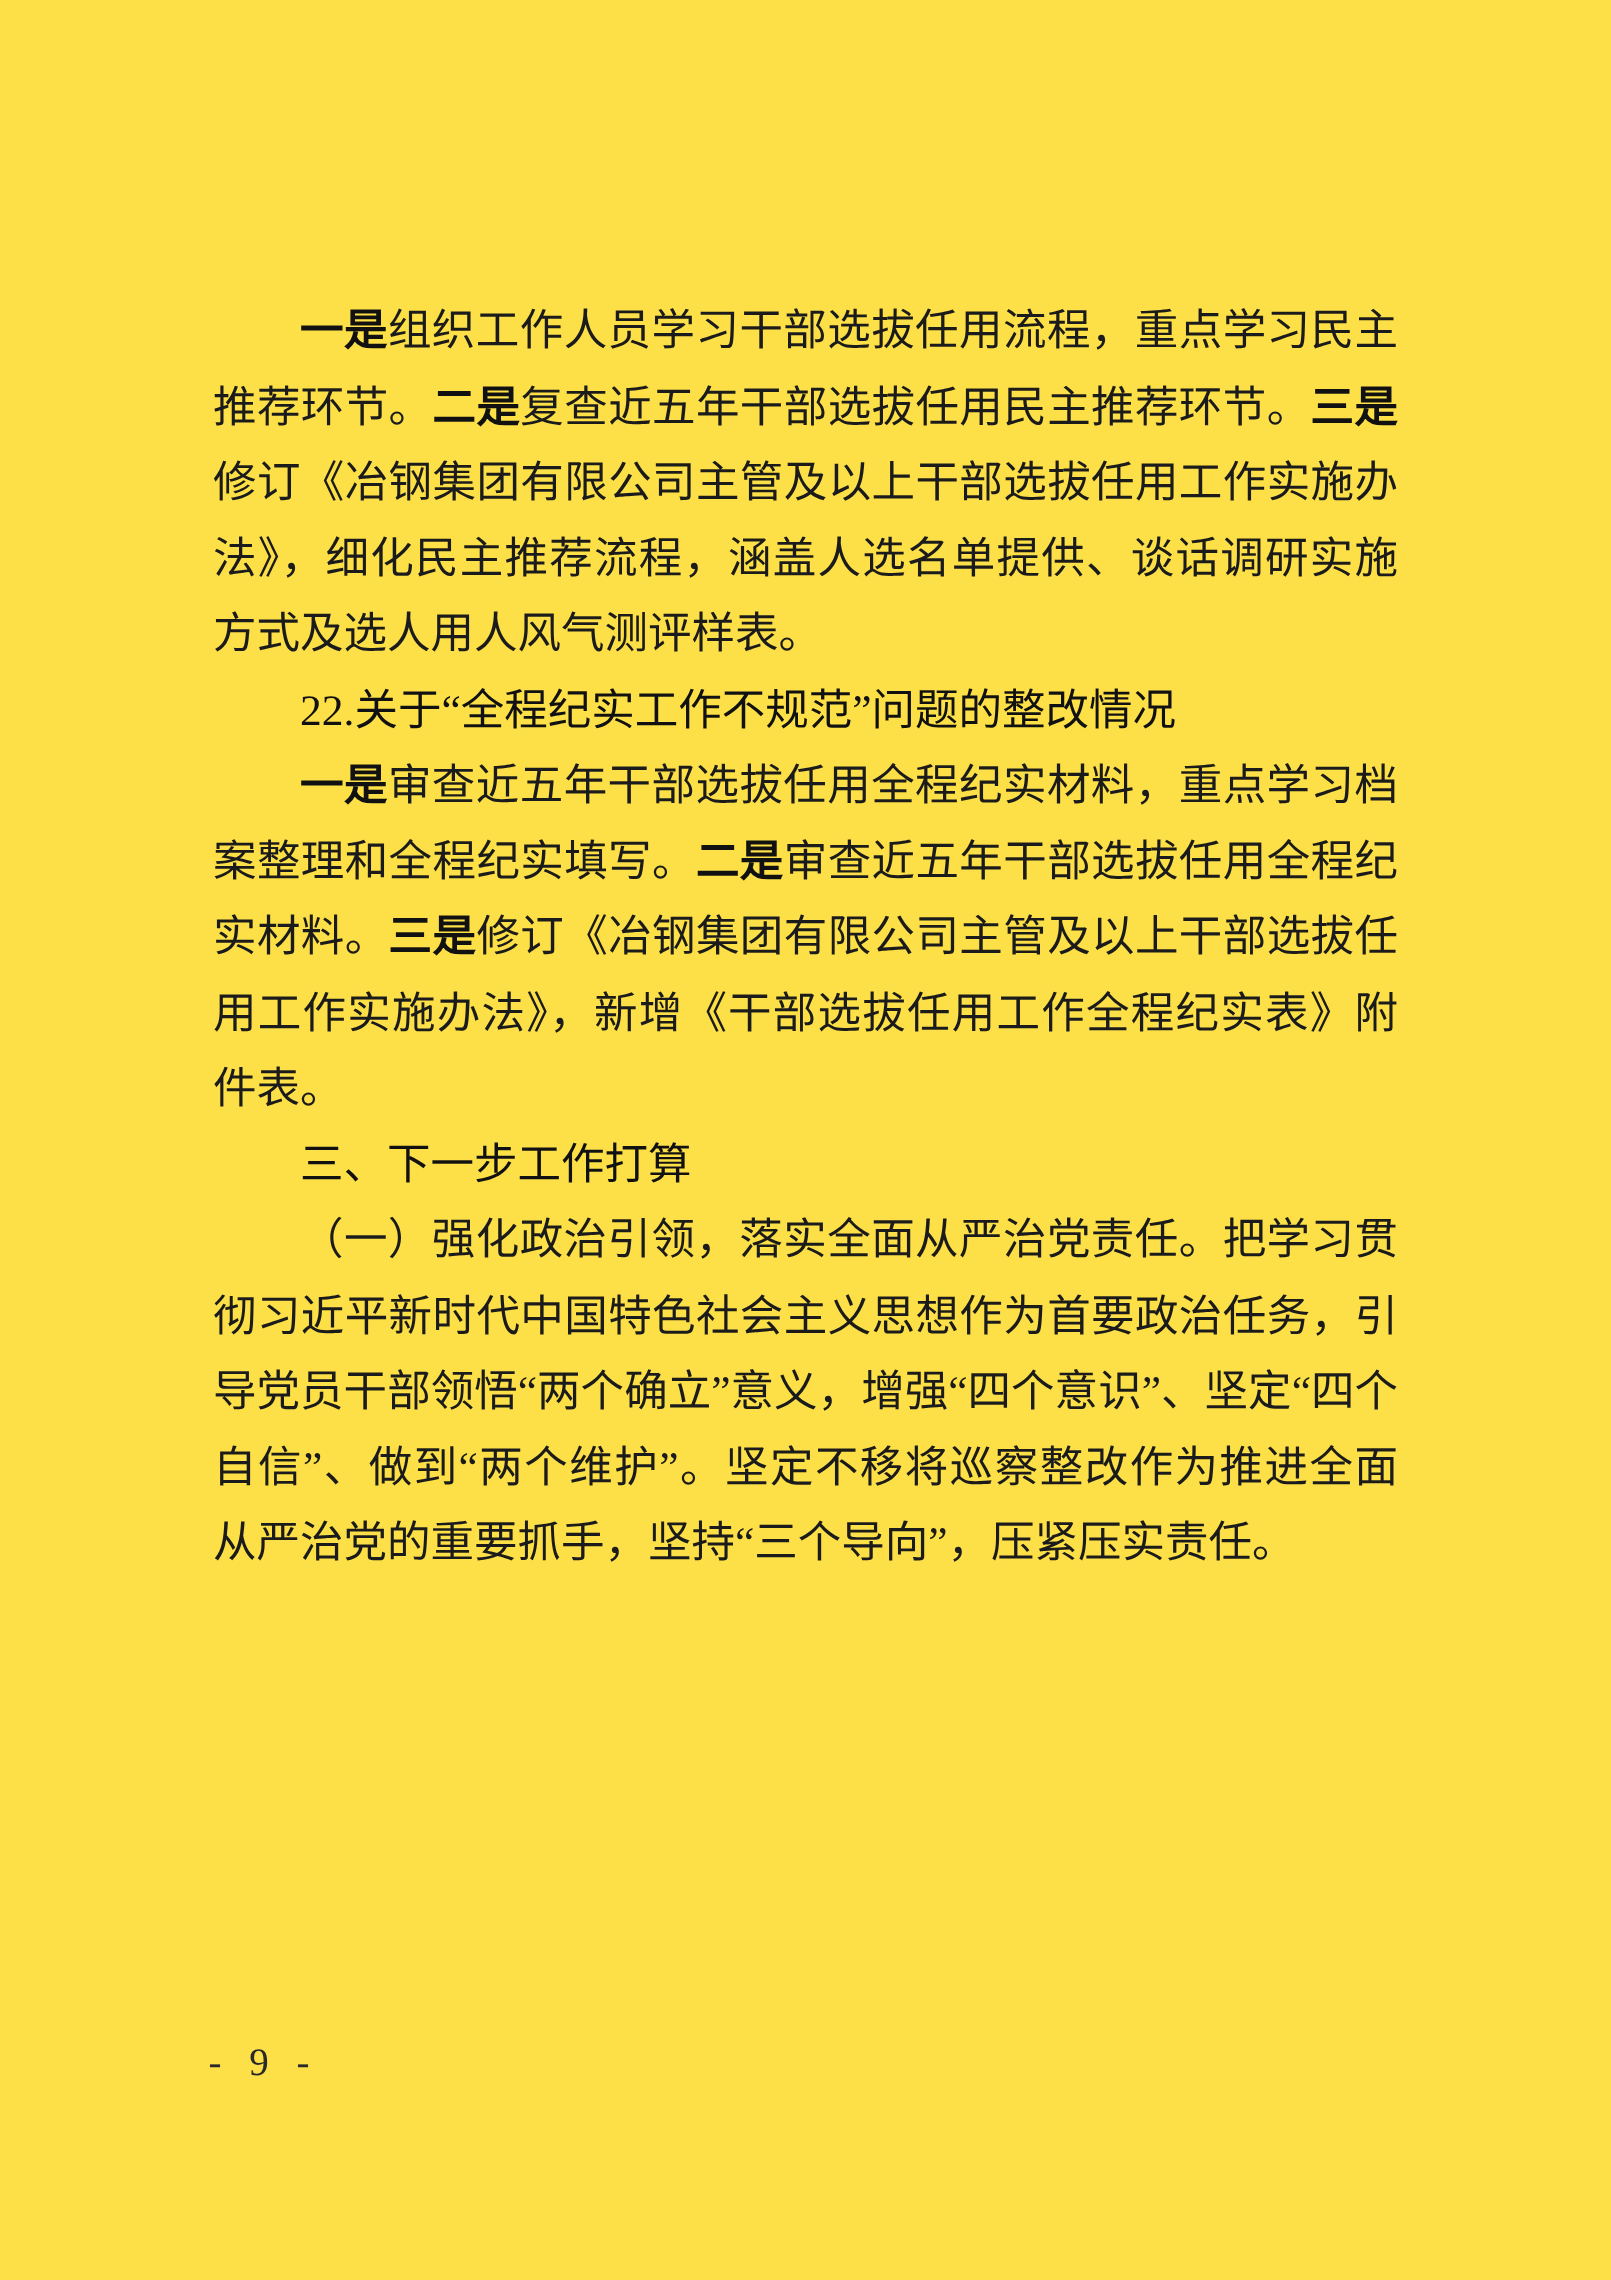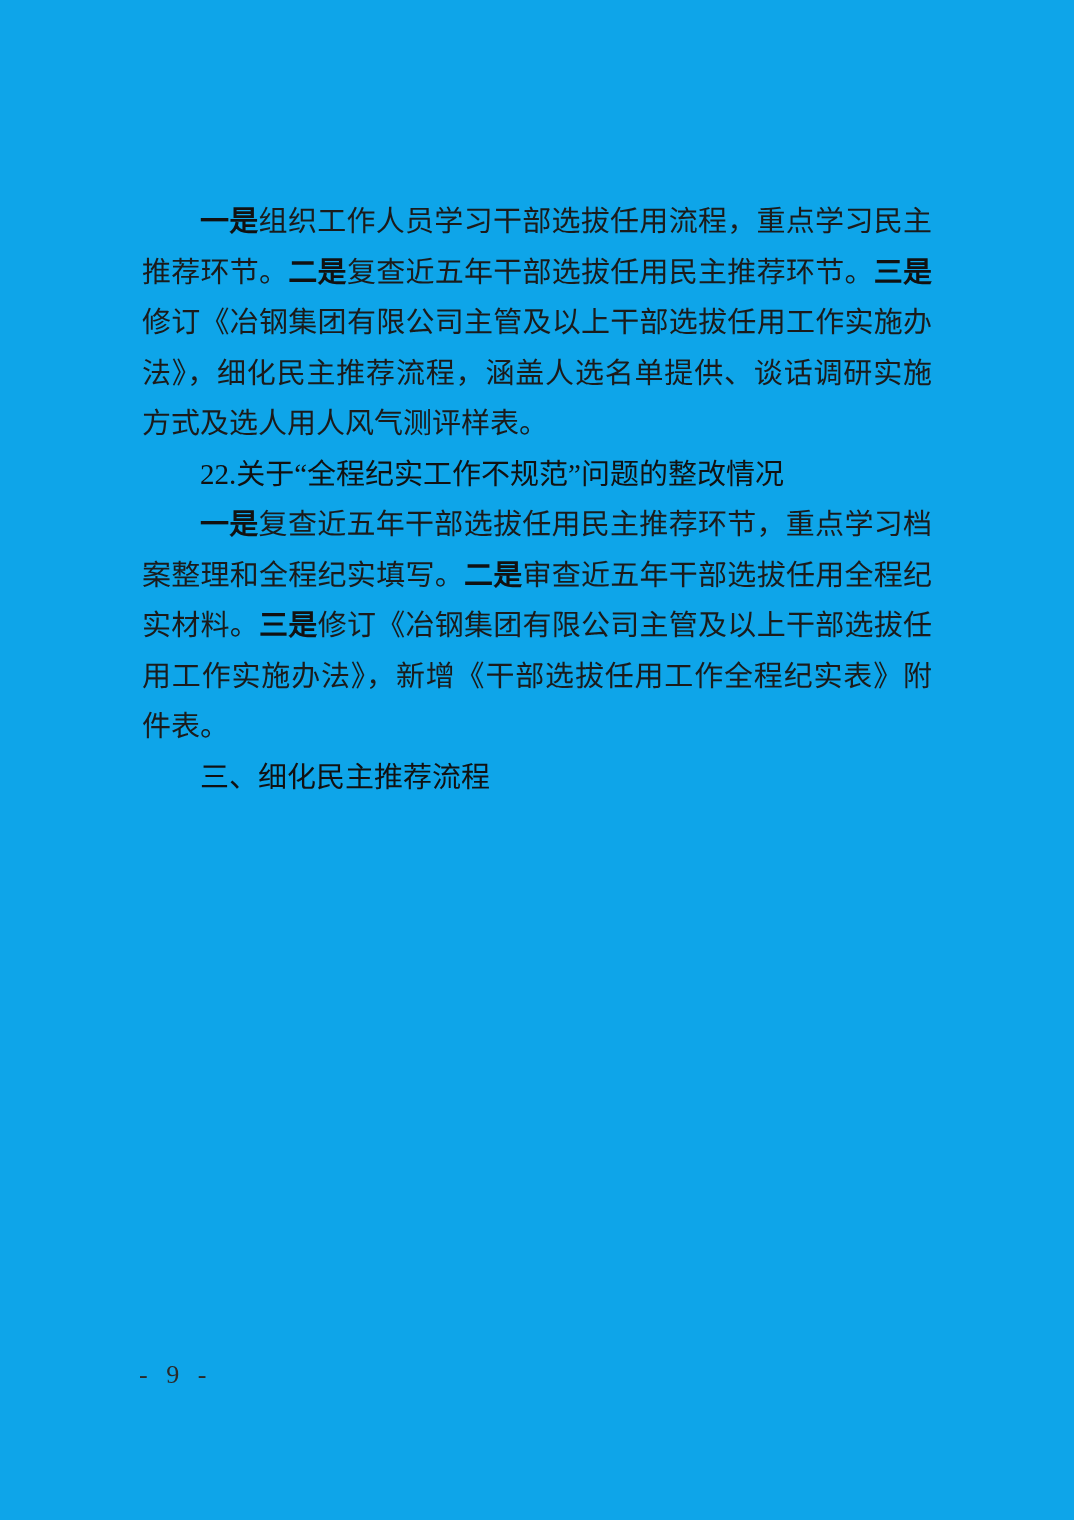--- a/index.html
+++ b/index.html
@@ -11,21 +11,21 @@
     height: 1520px;
     position: relative;
     background: #ffffff;
     color: #1b1b1b;
     font-family: "Liberation Serif", "DejaVu Serif", serif;
     overflow: hidden;
   }
   .page {
     position: absolute;
     inset: 0;
-    background: #0ea5e9;
+    background: #fde047;
   }
   .content {
     position: absolute;
     left: 142px;
     top: 196px;
     width: 790px;
   }
   .para, .heading {
     margin: 0;
     padding: 0;
@@ -62,23 +62,24 @@
 <body>
 
 <div class="page">
 
   <main class="content">
 
     <p class="para"><b>一是</b><span>组织工作人员学习干部选拔任用流程，重点学习民主推荐环节。</span><b>二是</b><span>复查近五年干部选拔任用民主推荐环节。</span><b>三是</b><span>修订《冶钢集团有限公司主管及以上干部选拔任用工作实施办法》，细化民主推荐流程，涵盖人选名单提供、谈话调研实施方式及选人用人风气测评样表。</span></p>
 
     <h2 class="heading">22.关于“全程纪实工作不规范”问题的整改情况</h2>
 
-    <p class="para"><b>一是</b><span>复查近五年干部选拔任用民主推荐环节，重点学习档案整理和全程纪实填写。</span><b>二是</b><span>审查近五年干部选拔任用全程纪实材料。</span><b>三是</b><span>修订《冶钢集团有限公司主管及以上干部选拔任用工作实施办法》，新增《干部选拔任用工作全程纪实表》附件表。</span></p>
+    <p class="para"><b>一是</b><span>审查近五年干部选拔任用全程纪实材料，重点学习档案整理和全程纪实填写。</span><b>二是</b><span>审查近五年干部选拔任用全程纪实材料。</span><b>三是</b><span>修订《冶钢集团有限公司主管及以上干部选拔任用工作实施办法》，新增《干部选拔任用工作全程纪实表》附件表。</span></p>
 
-    <h2 class="heading">三、细化民主推荐流程</h2>
+    <h2 class="heading">三、下一步工作打算</h2>
 
+    <p class="para"><span>（一）强化政治引领，落实全面从严治党责任。把学习贯彻习近平新时代中国特色社会主义思想作为首要政治任务，引导党员干部领悟“两个确立”意义，增强“四个意识”、坚定“四个自信”、做到“两个维护”。坚定不移将巡察整改作为推进全面从严治党的重要抓手，坚持“三个导向”，压紧压实责任。</span></p>
 
 
   </main>
 
   <div class="page-number">- 9 -</div>
 
 </div>
 
 </body></html>

